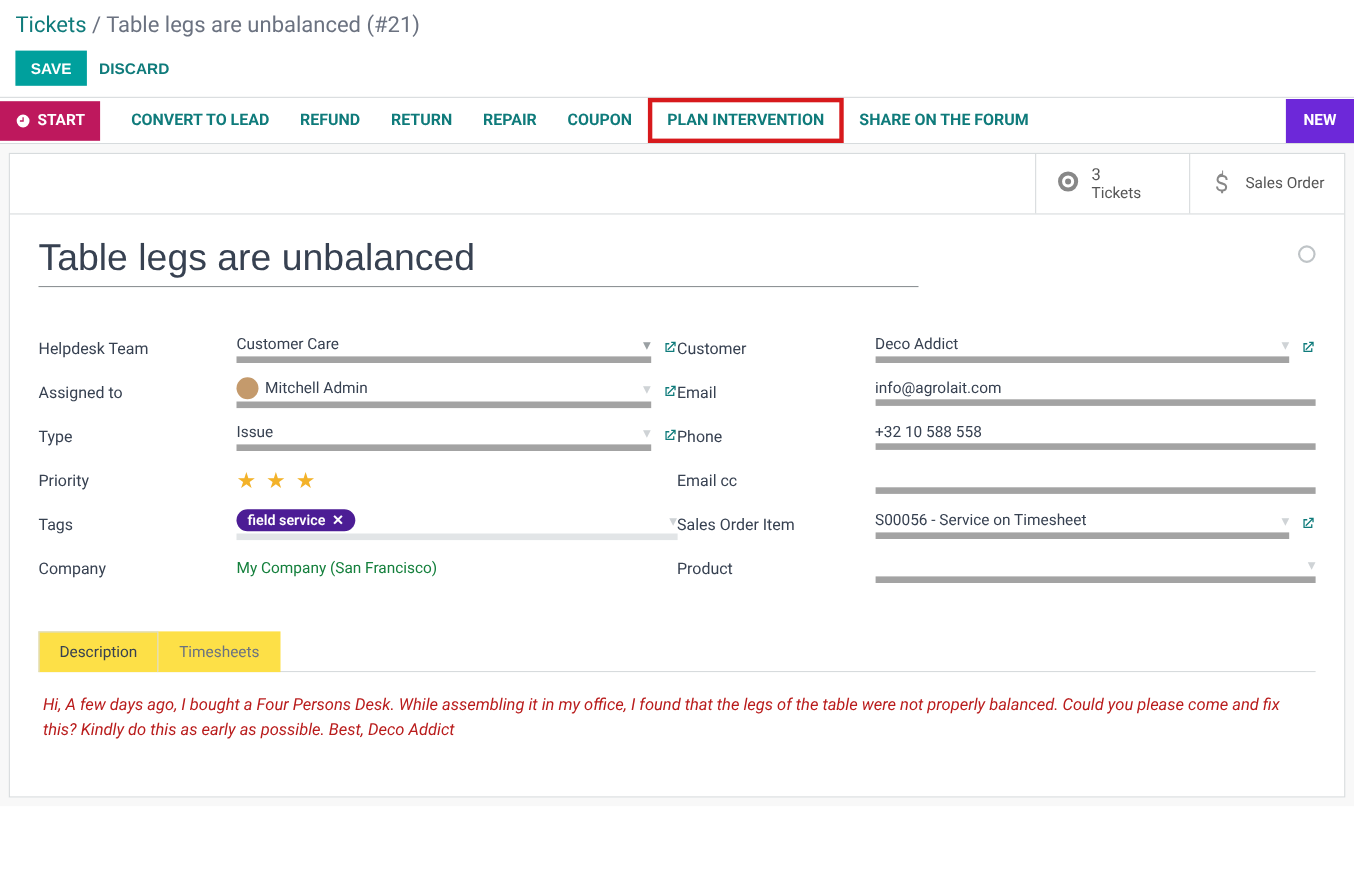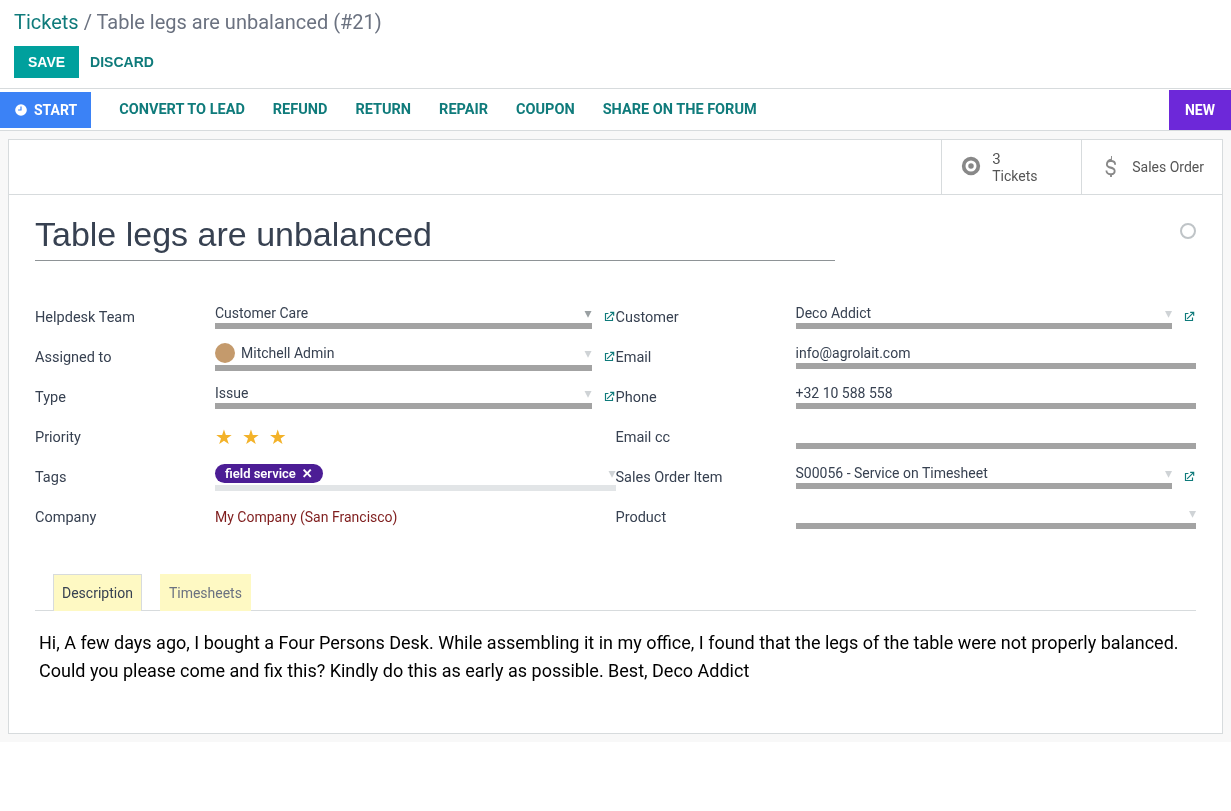--- a/index.html
+++ b/index.html
@@ -5,21 +5,21 @@
   * { box-sizing: border-box; margin: 0; padding: 0; }
   body { font-family: -apple-system, BlinkMacSystemFont, "Segoe UI", Roboto, Helvetica, Arial, sans-serif; font-size: 14px; color: #374151; background: #fff; }
   .topbar { padding: 10px 14px 6px; }
   .breadcrumb { font-size: 20px; color: #6b7280; }
   .breadcrumb .crumb-link { color: #0f7b7b; }
   .btnrow { padding: 6px 14px 10px; display: flex; gap: 11px; align-items: center; }
   .btn-primary { background: #00a09d; color: #fff; font-weight: 700; padding: 8px 14px; border: none; cursor: pointer; font-size: 14px; }
   .btn-link { background: none; border: none; color: #0f7b7b; font-weight: 700; font-size: 14px; cursor: pointer; }
   .actionbar { border-top: 1px solid #d7dbdd; border-bottom: 1px solid #d7dbdd; background: #fff; padding: 0 14px; display: flex; align-items: center; gap: 28px; flex-wrap: nowrap; }
   .actionbar .act { color: #0f7b7b; font-weight: 700; font-size: 14.5px; padding: 12px 0; cursor: pointer; white-space: nowrap; }
-  .start-btn { background: #3b82f6; color: #fff; font-weight: 700; padding: 10px 14px; display: inline-flex; align-items: center; gap: 6px; margin-left: -14px; }
+  .start-btn { background: #be185d; color: #fff; font-weight: 700; padding: 10px 14px; display: inline-flex; align-items: center; gap: 6px; margin-left: -14px; }
   .highlight-box { border: 4px solid #d7191c; padding: 8px 14px; margin: -12px -14px; }
   .actionbar .spacer { flex: 1; }
   .new-badge { background: #6d28d9; color: #fff; font-weight: 700; padding: 12px 16px; margin-right: -14px; }
   .sheet-wrap { padding: 8px; background: #f4f4f4a0; }
   .sheet { border: 1px solid #d7dbdd; background: #fff; }
   .statrow { display: flex; justify-content: flex-end; border-bottom: 1px solid #d7dbdd; }
   .statbtn { border-left: 1px solid #d7dbdd; padding: 10px 18px; display: flex; align-items: center; gap: 10px; cursor: pointer; min-width: 140px; }
   .statbtn .num { font-size: 15px; color: #555; }
   .statbtn .lbl { font-size: 14px; color: #555; }
   .staticon svg { width: 22px; height: 22px; fill: #888; }
@@ -29,28 +29,28 @@
   .status-dot { width: 16px; height: 16px; border-radius: 50%; border: 2px solid #bfc4c7; margin-left: auto; margin-top: 8px; }
   .form-grid { display: flex; margin-top: 42px; justify-content: center; }
   .col { flex: 1; }
   .frow { display: flex; align-items: center; margin-bottom: 12px; min-height: 28px; }
   .flabel { width: 180px; color: #374151; font-size: 14.5px; }
   .fval { flex: 1; position: relative; }
   .underline { border-bottom: 6px solid #a3a3a3; padding-bottom: 2px; display: flex; align-items: center; min-height: 24px; }
   .caret { color: #9aa0a3; margin-left: auto; cursor: pointer; }
   .ext { color: #0f7b7b; margin-left: 10px; cursor: pointer; }
   .avatar { width: 20px; height: 20px; border-radius: 50%; background: #c49a6c; margin-right: 6px; display: inline-block; }
-  .link { color: #7f1d1d; }
+  .link { color: #15803d; }
   .stars { color: #f3b229; font-size: 20px; letter-spacing: 2px; }
   .tag { background: #4c1d95; color: #fff; border-radius: 12px; padding: 2px 10px; font-size: 13px; font-weight: 600; display: inline-flex; align-items: center; gap: 6px; }
   .tag .x { font-weight: 900; cursor: pointer; }
   .tabs { display: flex; margin-top: 30px; border-bottom: 1px solid #d7dbdd; }
-  .tab { padding: 10px 8px; color: #6b7280; cursor: pointer; border: 1px solid transparent; border-bottom: none; position: relative; top: 1px; background: #fef9c3; margin-left: 18px; }
+  .tab { padding: 10px 18px; color: #6b7280; cursor: pointer; border: 1px solid transparent; border-bottom: none; position: relative; top: 1px; background: #fde047; }
   .tab.active { border-color: #d7dbdd; color: #374151; }
-  .desc { padding: 18px 4px; color: #000000; line-height: 1.55; font-size: 18px; }
+  .desc { padding: 18px 4px; color: #b91c1c; line-height: 1.55; font-size: 15px; font-style: italic; }
   svg.ico { width: 14px; height: 14px; fill: currentColor; vertical-align: -2px; }
 </style>
 </head>
 <body>
 
 <div class="topbar">
   <div class="breadcrumb">
     <span class="crumb-link">Tickets</span>
     <span> / </span>
     <span>Table legs are unbalanced (#21)</span>
@@ -67,20 +67,23 @@
     <svg class="ico" viewBox="0 0 24 24">
         <path d="M12 2a10 10 0 100 20 10 10 0 000-20zm1 11H7v-2h4V6h2v7z"></path>
       </svg>
     <span>START</span>
   </span>
   <span class="act">CONVERT TO LEAD</span>
   <span class="act">REFUND</span>
   <span class="act">RETURN</span>
   <span class="act">REPAIR</span>
   <span class="act">COUPON</span>
+  <span class="highlight-box">
+    <span class="act" style="padding:0">PLAN INTERVENTION</span>
+  </span>
   <span class="act">SHARE ON THE FORUM</span>
   <span class="spacer"></span>
   <span class="new-badge">NEW</span>
 </div>
 
 <div class="sheet-wrap">
   <div class="sheet">
 
     <div class="statrow">
       <div class="statbtn">

